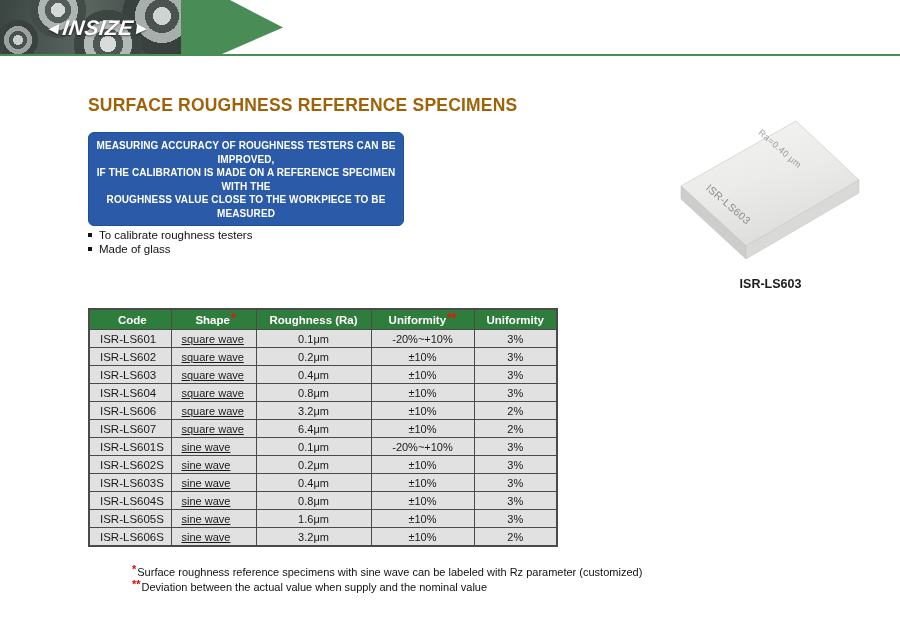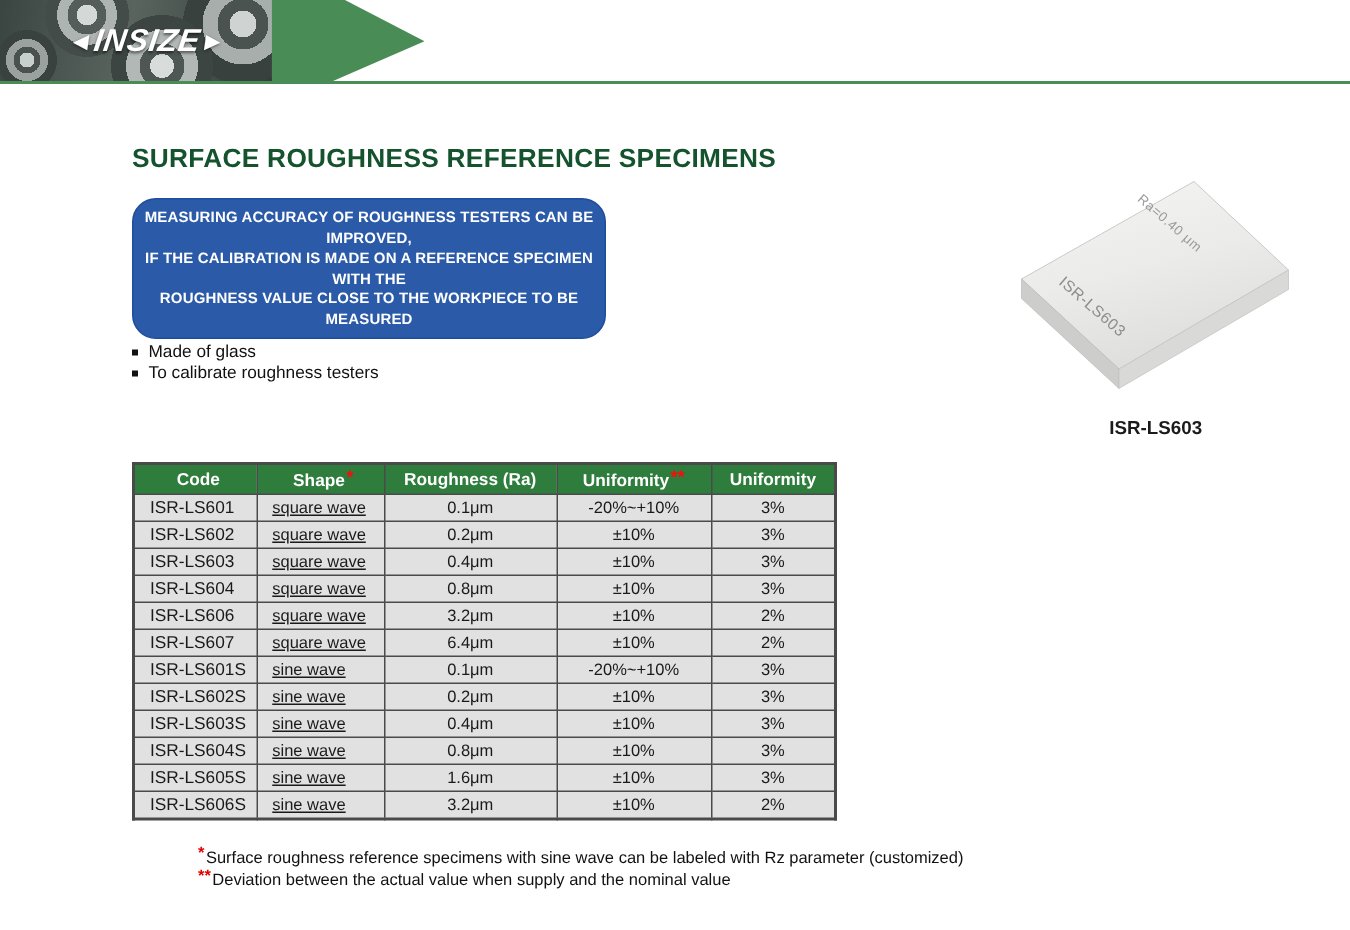--- a/index.html
+++ b/index.html
@@ -27,25 +27,25 @@
   .logo .arr{font-style:normal;font-size:17px;position:relative;top:-1px;}
   .green-arrow{
     position:absolute;left:181px;top:0;width:102px;height:55px;background:#4a8c55;
     clip-path:polygon(0% 0%, 48% 0%, 100% 50%, 38% 100%, 0% 100%);
   }
   .green-line{position:absolute;left:0;top:54px;width:900px;height:2px;background:#4a8c55;}
 
   
   .page-title{
     position:absolute;left:88px;top:95px;margin:0;
-    font-size:17.5px;font-weight:bold;letter-spacing:.2px;color:#14532d;white-space:nowrap;
+    font-size:17.5px;font-weight:bold;letter-spacing:.2px;color:#a16207;white-space:nowrap;
   }
   .info-box{
     position:absolute;left:88px;top:132px;width:316px;box-sizing:border-box;
-    background:#2a5aa8;border:1px solid #1e4d9b;border-radius:16px;
+    background:#2a5aa8;border:1px solid #1e4d9b;border-radius:6px;
     padding:6px 6px 5px;color:#fff;font-size:10px;font-weight:bold;
     text-align:center;line-height:13.5px;letter-spacing:.1px;
   }
   .features{position:absolute;left:88px;top:228px;list-style:none;margin:0;padding:0;}
   .features li{display:flex;align-items:flex-start;font-size:11.5px;line-height:14px;color:#111;}
   .features .sq{width:4px;height:4px;background:#111;margin:5px 7px 0 0;flex:0 0 auto;}
 
   
   .product-figure{position:absolute;left:678px;top:113px;width:185px;}
   .product-caption{margin-top:12px;text-align:center;font-size:12.5px;font-weight:bold;color:#1b1b1b;}
@@ -90,25 +90,25 @@
 
 <div class="info-box">
   <div>MEASURING ACCURACY OF ROUGHNESS TESTERS CAN BE IMPROVED,</div>
   <div>IF THE CALIBRATION IS MADE ON A REFERENCE SPECIMEN WITH THE</div>
   <div>ROUGHNESS VALUE CLOSE TO THE WORKPIECE TO BE MEASURED</div>
 </div>
 
 <ul class="features">
   <li>
     <span class="sq"></span>
-    <span>Made of glass</span>
+    <span>To calibrate roughness testers</span>
   </li>
   <li>
     <span class="sq"></span>
-    <span>To calibrate roughness testers</span>
+    <span>Made of glass</span>
   </li>
 </ul>
 
 <div class="product-figure">
   <svg width="185" height="148" viewBox="0 0 185 148">
     <defs>
       <linearGradient id="topFace" x1="0" y1="0" x2="0.4" y2="1">
         <stop offset="0" stop-color="#f5f5f3"></stop>
         <stop offset="0.55" stop-color="#ebebe9"></stop>
         <stop offset="1" stop-color="#dededc"></stop>

